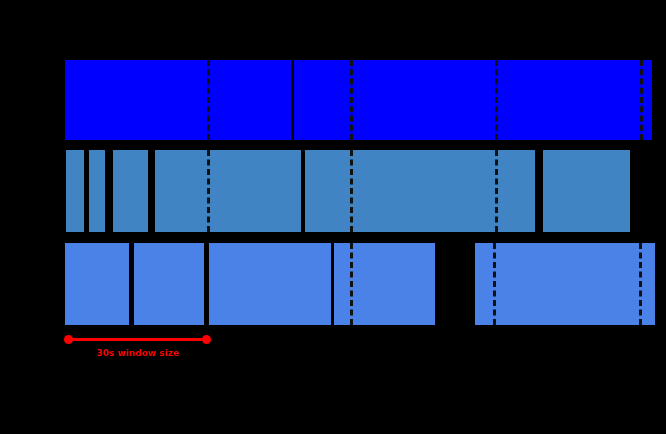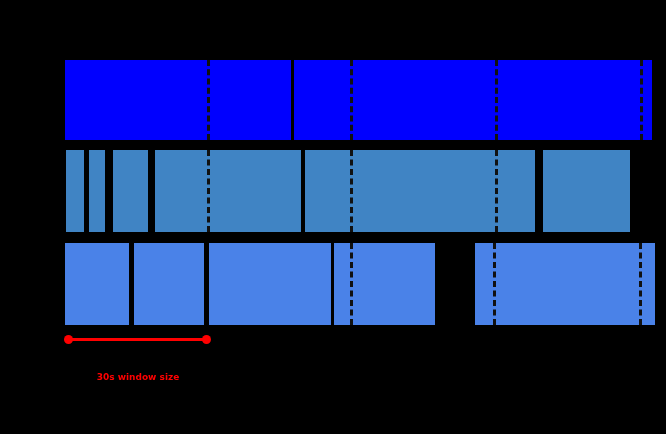--- a/index.html
+++ b/index.html
@@ -86,16 +86,16 @@
       <div class="seg" style="left: 475px; top: 243px; width: 180px; height: 82px; background: rgb(74, 130, 232);"></div>
       <div class="dash" style="left: 350px; top: 243px; height: 82px;"></div>
       <div class="dash" style="left: 493px; top: 243px; height: 82px;"></div>
       <div class="dash" style="left: 639px; top: 243px; height: 82px;"></div>
     </div>
 
   <div id="annotation-group">
     <div class="annot-line" id="annot-line" style="left: 68px; top: 338px; width: 139px; background: rgb(255, 0, 0);"></div>
     <div class="annot-cap" id="annot-cap-left" style="left: 64px; top: 335px; background: rgb(255, 0, 0);"></div>
     <div class="annot-cap" id="annot-cap-right" style="left: 202px; top: 335px; background: rgb(255, 0, 0);"></div>
-    <div class="annot-label" id="annot-label" style="left: 138px; top: 348px; transform: translateX(-50%); color: rgb(255, 0, 0); margin-top: 24px;">30s window size</div>
+    <div class="annot-label" id="annot-label" style="left: 138px; top: 348px; transform: translateX(-50%); color: rgb(255, 0, 0);">30s window size</div>
   </div>
 
 </div>
 
 </body></html>

